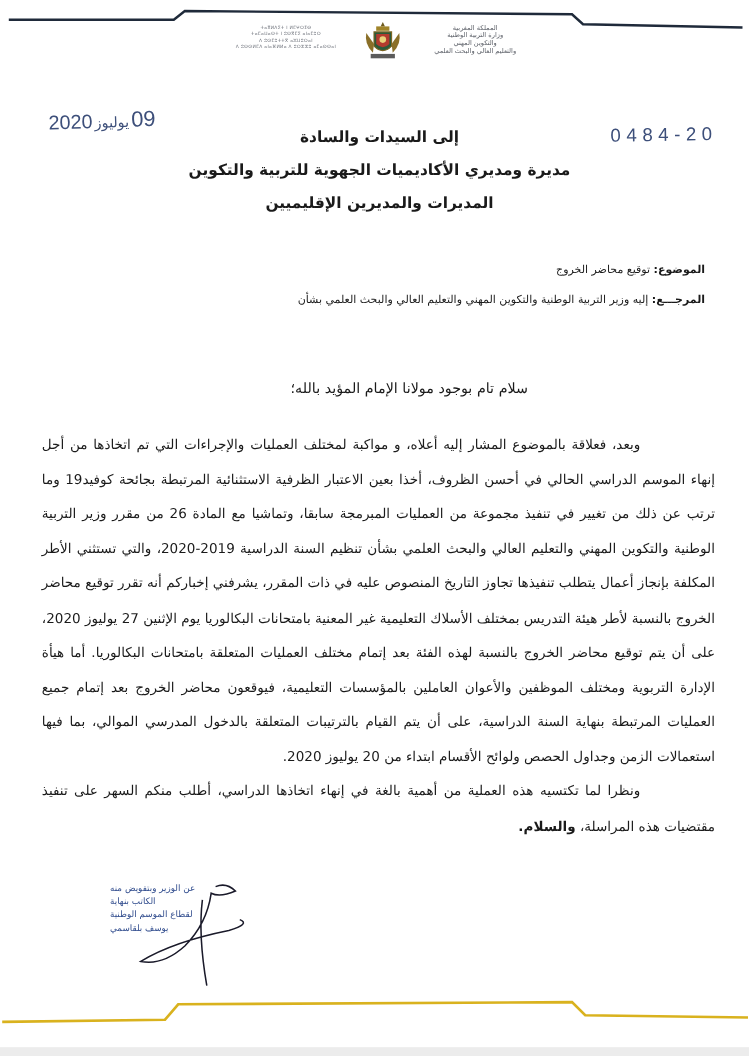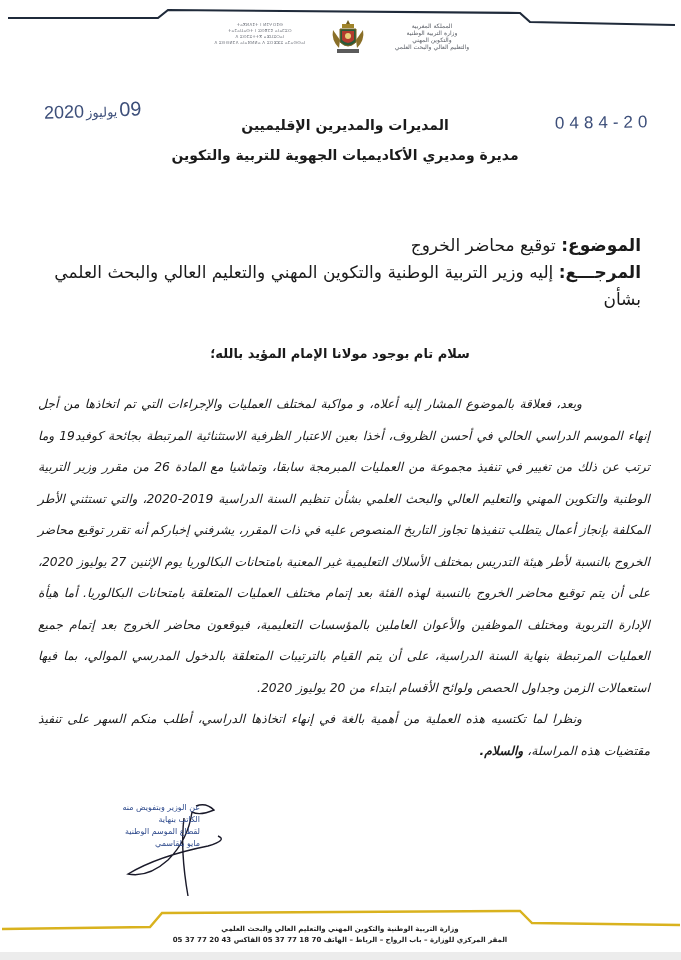--- a/index.html
+++ b/index.html
@@ -40,43 +40,43 @@
 
   .addressee {
     position: absolute; left: 150px; top: 110px; width: 390px;
     direction: rtl; text-align: center;
     font-family: "DejaVu Sans", sans-serif; font-weight: bold; font-size: 14px; line-height: 30px;
   }
 
   .subject {
     position: absolute; right: 40px; top: 232px; width: 620px;
     direction: rtl; text-align: right;
-    font-size: 17px; line-height: 27px;
+    font-size: 10px; line-height: 27px;
   }
   .subject .lbl { font-weight: bold; }
   .subject .indent { padding-right: 0; display: block; text-align: center; }
 
   .greeting {
     position: absolute; left: 200px; top: 346px; width: 280px;
-    direction: rtl; text-align: center; font-weight: bold; font-size: 13px;
+    direction: rtl; font-weight: normal; font-size: 13px;
   }
 
   .body-text {
     position: absolute; left: 38px; top: 389px; width: 612px;
     direction: rtl; text-align: justify; text-align-last: right;
     font-size: 12.3px; line-height: 31.5px;
   }
-  .body-text p { margin: 0; font-style: italic; }
+  .body-text p { margin: 0; }
   .body-text .first { text-indent: 68px; }
   .body-text .bold { font-weight: bold; margin-left: 36px; }
 
   .signature { position: absolute; left: 88px; top: 800px; width: 170px; height: 100px; }
   .sig-text {
     position: absolute; left: 100px; top: 802px; width: 100px;
-    direction: rtl; text-align: right;
+    direction: rtl; text-align: left;
     color: #2e4a8c; font-size: 8px; line-height: 12px;
   }
 
   .bottom-line { position: absolute; left: 0; top: 905px; width: 681px; height: 30px; }
   .footer {
     position: absolute; left: 160px; top: 924px; width: 360px;
     direction: rtl; text-align: center; font-size: 7px; line-height: 11px; color: #222;
     font-weight: bold;
   }
   .scanbar { position: absolute; left: 0; top: 952px; width: 681px; height: 8px; background: #ececec; }
@@ -114,22 +114,23 @@
     <div>والتكوين المهني</div>
     <div>والتعليم العالي والبحث العلمي</div>
   </div>
 
   <div class="stamp-date">
     <span class="d">09</span><span class="m">يوليوز</span><span>2020</span>
   </div>
   <div class="stamp-num">0484-20</div>
 
   <div class="addressee">
+    <div>إلى السيدات والسادة</div>
+    <div>مديرة ومديري الأكاديميات الجهوية للتربية والتكوين</div>
     <div>المديرات والمديرين الإقليميين</div>
-    <div>مديرة ومديري الأكاديميات الجهوية للتربية والتكوين</div>
   </div>
 
   <div class="subject">
     <div>
       <span class="lbl">الموضوع:</span>
       <span>توقيع محاضر الخروج</span>
     </div>
     <div>
       <span class="lbl">المرجـــع:</span>
       <span>إليه وزير التربية الوطنية والتكوين المهني والتعليم العالي والبحث العلمي بشأن</span>
@@ -143,24 +144,20 @@
     <p class="first"><span>ونظرا لما تكتسيه هذه العملية من أهمية بالغة في إنهاء اتخاذها الدراسي، أطلب منكم السهر على تنفيذ مقتضيات هذه المراسلة،</span> <span class="bold">والسلام.</span></p>
   </div>
 
   <svg class="signature" viewBox="0 0 170 100">
     <path d="M108 6 Q118 2 126 10 Q112 16 104 12 Q100 40 80 60 Q60 78 40 74 Q70 56 120 46 Q140 40 130 36 M96 18 Q92 50 100 96" fill="none" stroke="#1a1a2a" stroke-width="1.4"></path>
   </svg>
   <div class="sig-text">
     <div>عن الوزير وبتفويض منه</div>
     <div>الكاتب بنهاية</div>
     <div>لقطاع الموسم الوطنية</div>
-    <div>مايو بلقاسمي</div>
+    <div>يوسف بلقاسمي</div>
   </div>
 
   <svg class="bottom-line" viewBox="0 0 681 30">
     <path d="M2 24 L150 22 L162 8 L520 6 L532 18 L680 20" fill="none" stroke="#d9b21e" stroke-width="2.4"></path>
   </svg>
-  <div class="footer">
-    <div>وزارة التربية الوطنية والتكوين المهني والتعليم العالي والبحث العلمي</div>
-    <div>المقر المركزي للوزارة – باب الرواح – الرباط – الهاتف 70 18 77 37 05 الفاكس 43 20 77 37 05</div>
-  </div>
   <div class="scanbar"></div>
 </div>
 
 </body></html>

